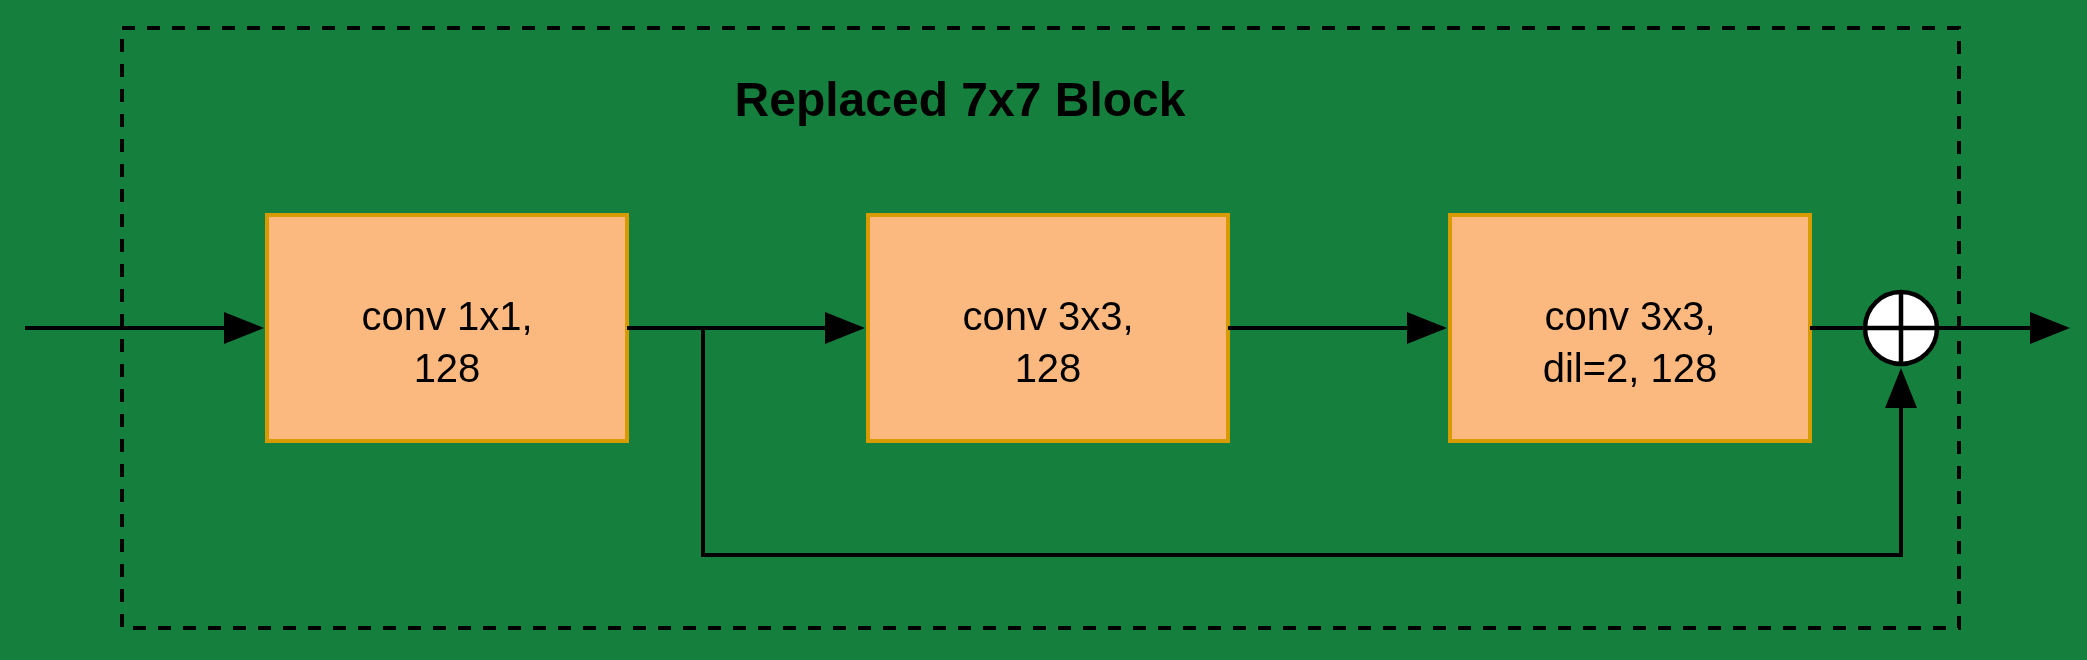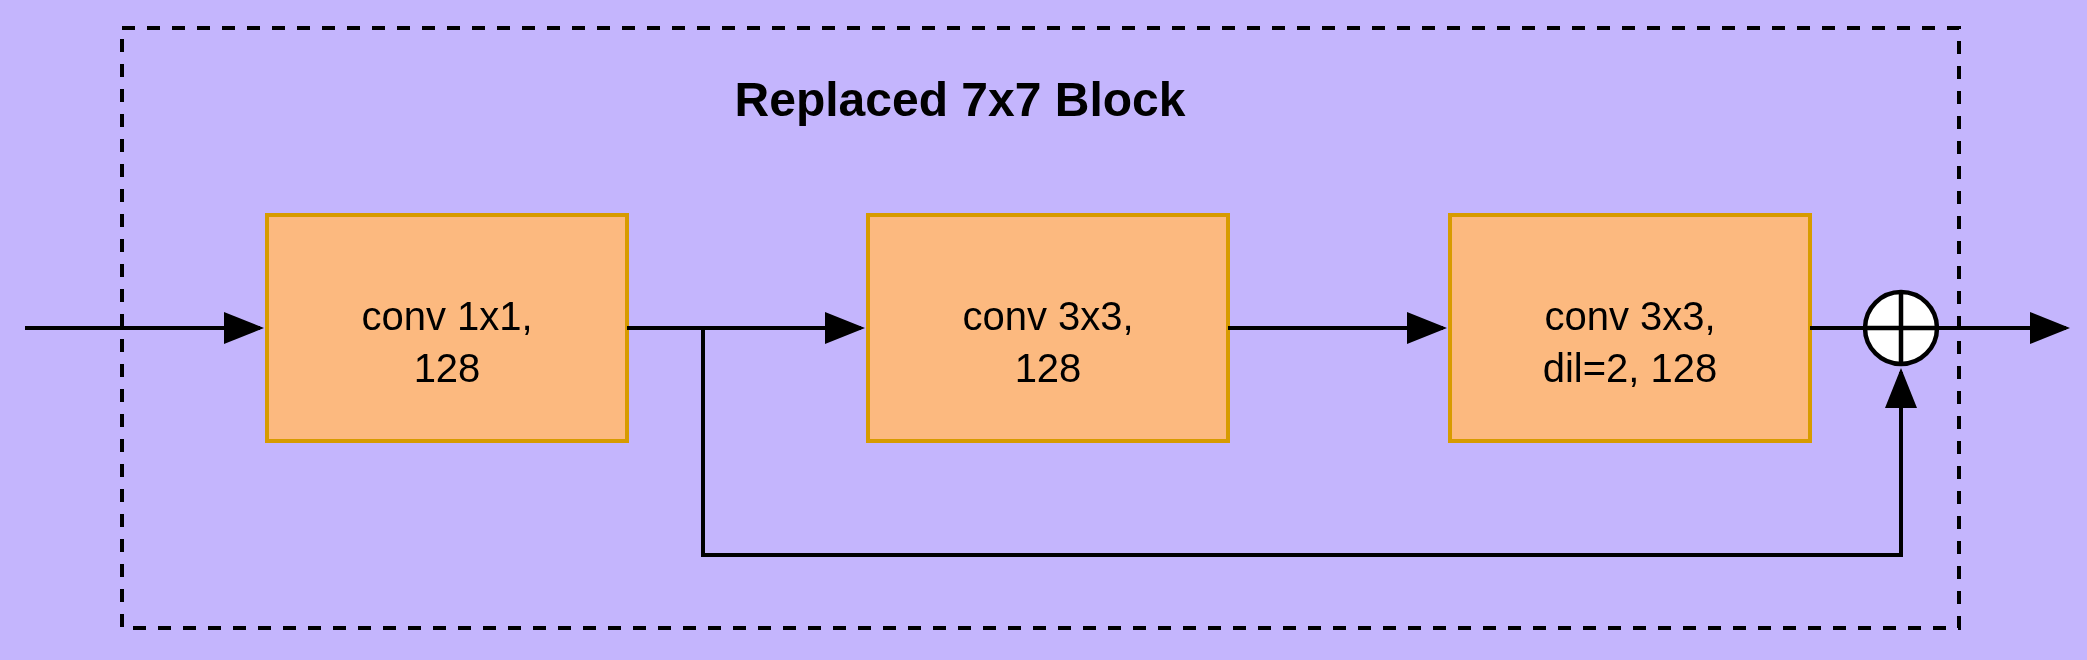--- a/index.html
+++ b/index.html
@@ -4,21 +4,21 @@
 <style>
   html, body {
     margin: 0;
     padding: 0;
     background: #ffffff;
     font-family: "Liberation Sans", sans-serif;
   }
   .stage {
     width: 2087px;
     height: 660px;
-    background: #c4b5fd;
+    background: #15803d;
     overflow: hidden;
   }
   svg { display: block; width: 2087px; height: 660px; }
 
   .boundary {
     fill: none;
     stroke: #000000;
     stroke-width: 4;
     stroke-dasharray: 13 12;
   }

